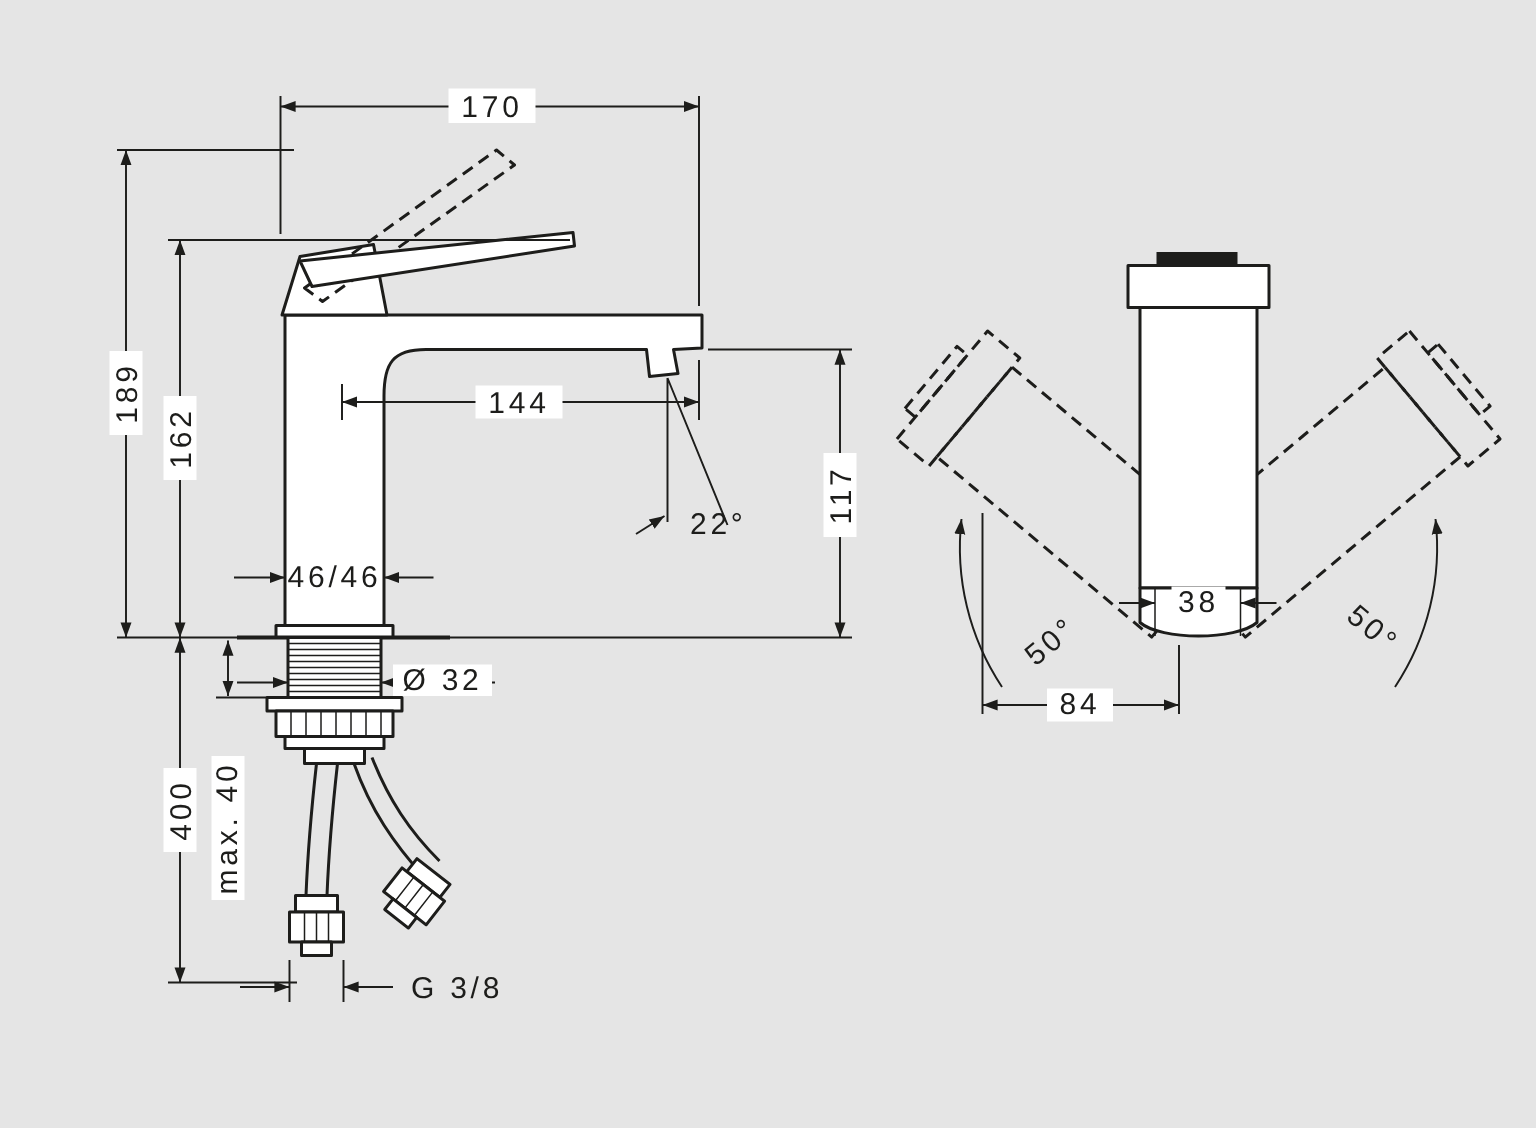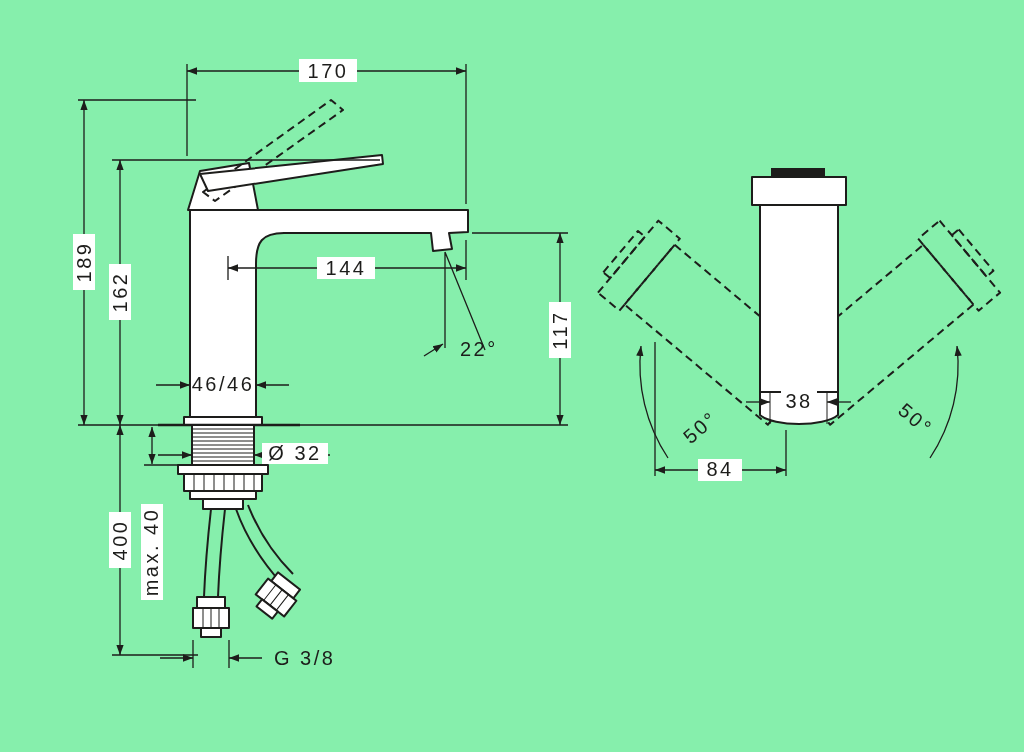--- a/index.html
+++ b/index.html
@@ -1,16 +1,16 @@
 <!DOCTYPE html>
 <html><head>
 <meta charset="utf-8">
 <style>
   html,body{margin:0;padding:0;background:#ffffff;}
-  .canvas{width:1024px;height:752px;background:#86efac;position:relative;overflow:hidden;}
+  .canvas{width:1024px;height:752px;background:#e5e5e5;position:relative;overflow:hidden;}
   svg{display:block;}
   .obj{stroke:#1d1d1b;stroke-width:2;fill:none;stroke-linejoin:round;}
   .objw{stroke:#1d1d1b;stroke-width:2;fill:#ffffff;stroke-linejoin:round;}
   .thick{stroke-width:2.6;}
   .dash{stroke-dasharray:8 5;}
   .thin{stroke:#1d1d1b;stroke-width:1;fill:none;}
   .dl{stroke:#1d1d1b;stroke-width:1.3;fill:none;}
   .lbl{font-family:"Liberation Sans","DejaVu Sans",sans-serif;font-size:20px;fill:#1d1d1b;letter-spacing:2.5px;text-anchor:middle;}
   .lbl.start{text-anchor:start;}
   .mask{fill:#ffffff;stroke:none;}

